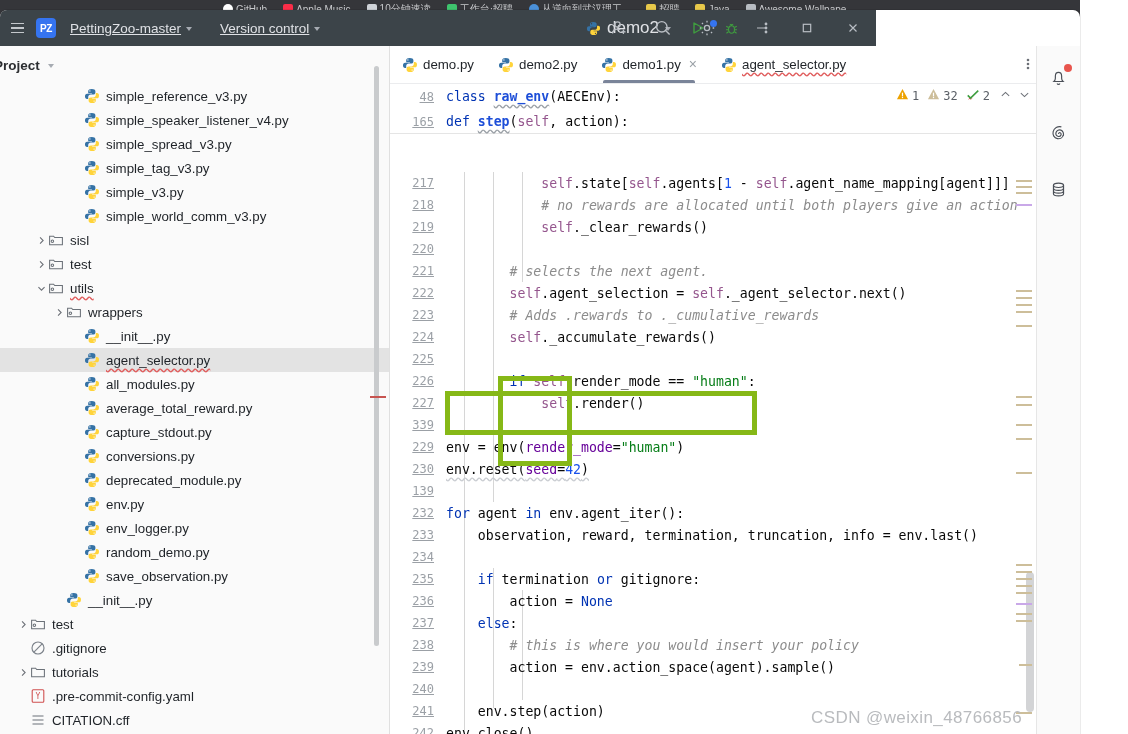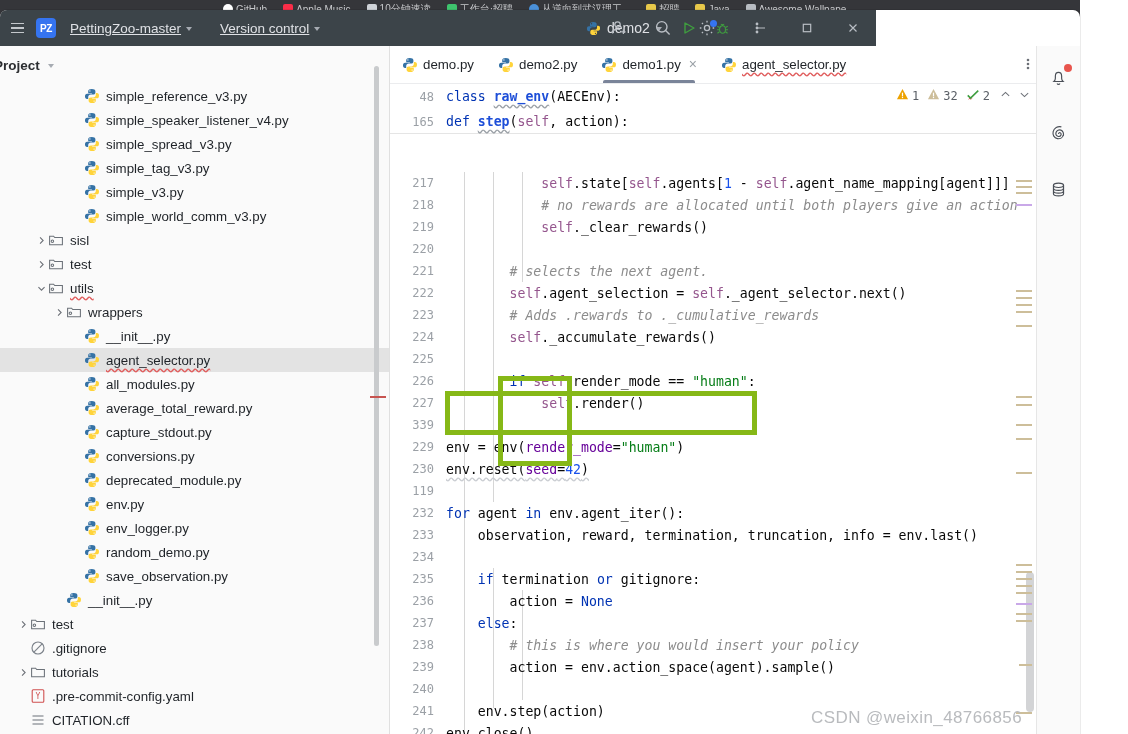--- a/index.html
+++ b/index.html
@@ -40,21 +40,21 @@
   .hamburger i { display:block; width: 13px; height: 1.5px; background:#c4c8cc; }
   .proj-badge {
     width: 20px; height: 20px; border-radius: 4px; background: #3574f0;
     color: #fff; font-size: 10px; font-weight: bold; display:flex;
     align-items:center; justify-content:center; margin: 0 7px 0 4px; letter-spacing: -0.3px;
   }
   .tb-item { display:flex; align-items:center; gap:5px; padding: 3px 7px; border-radius: 4px; cursor: default; text-decoration: underline; }
   .caret { display:inline-block; width:0;height:0;border-left:3.5px solid transparent;
            border-right:3.5px solid transparent;border-top:4px solid #a6abb2; margin-top:2px; }
   .tb-center { position:absolute; left: 578px; top: 0; height: 36px; display:flex; align-items:center; gap: 4px; }
-  .runconf { display:flex; align-items:center; gap:6px; padding: 4px 8px; border-radius:5px; font-size:14px; }
+  .runconf { display:flex; align-items:center; gap:6px; padding: 4px 8px; border-radius:5px; font-size:17px; }
   .pyicon { width: 15px; height: 15px; flex:0 0 auto; display:inline-block; }
   .ic-btn { width: 30px; height: 26px; display:flex; align-items:center; justify-content:center; border-radius:4px; }
   .tb-right { position:absolute; right: 0; top: 0; height: 36px; display:flex; align-items:center; }
   .winbtn { width: 46px; height: 36px; display:flex; align-items:center; justify-content:center; color:#b9bec4; }
   .settings-dot { position:absolute; width:7px;height:7px;border-radius:50%;background:#3574f0; top:5px; right:5px; }
 
   
   .projpanel { position: absolute; left: 0; top: 36px; width: 390px; bottom: 0; background:#fafafa;
                border-right: 1px solid #e0e0e0; }
   .projhead { height: 38px; display:flex; align-items:center; padding-left: 0px; font-size: 13.5px; color:#2b2d30; font-weight: 600;}
@@ -78,21 +78,21 @@
   .etab { height: 38px; display:flex; align-items:center; gap:6px; padding: 0 12px; font-size: 13.3px; color:#1f2328; position:relative; }
   .etab.active::after { content:""; position:absolute; left: 14px; right: 14px; bottom: 0; height: 3px; background:#7a8499; border-radius:2px 2px 0 0; }
   .etab .x { color:#9aa0a6; font-size: 14px; margin-left: 2px; }
   .tab-squig { text-decoration: underline; text-decoration-style: wavy; text-decoration-color:#e05c5c; text-underline-offset: 3px; }
   .tabmenu { position:absolute; right: 6px; top: 10px; color:#6b6f76; }
 
   
   .sticky { position:relative; font-family:"DejaVu Sans Mono", monospace; font-size: 13.2px; }
   .stickyline { height: 25px; display:flex; align-items:center; position:relative; background:#fff; }
   .gut { width: 56px; text-align:right; padding-right: 12px; color:#9ba0a6; font-size: 12px; flex:0 0 auto;
-         font-family:"DejaVu Sans Mono", monospace; }
+         font-family:"DejaVu Sans Mono", monospace;text-decoration:underline; }
   .inspect { position:absolute; right: 6px; top: 4px; display:flex; align-items:center; gap:3px; font-size:12px; color:#5a5f66; }
   .sticky-shadow { position:absolute; left:0; right:0; bottom:0; height: 1px; background: rgba(0,0,0,.10); }
 
   
   .code { position:absolute; left:0; right:0; top: 126px; bottom: 0; overflow:hidden;
           font-family:"DejaVu Sans Mono", monospace; font-size: 13.2px; }
   .cline { height: 22px; display:flex; align-items:center; white-space:pre; }
   .cline .gut { line-height: 22px; }
   .ctext { flex: 1 1 auto; position: relative; }
 
@@ -611,21 +611,21 @@
           <div class="cline"><span class="gut">221</span><span class="ctext"><span class="cmt">        # selects the next agent.</span></span></div>
           <div class="cline"><span class="gut">222</span><span class="ctext"><span class="plain">        </span><span class="self">self</span><span class="plain">.agent_selection = </span><span class="self">self</span><span class="plain">._agent_selector.next()</span></span></div>
           <div class="cline"><span class="gut">223</span><span class="ctext"><span class="cmt">        # Adds .rewards to ._cumulative_rewards</span></span></div>
           <div class="cline"><span class="gut">224</span><span class="ctext"><span class="plain">        </span><span class="self">self</span><span class="plain">._accumulate_rewards()</span></span></div>
           <div class="cline"><span class="gut">225</span><span class="ctext"></span></div>
           <div class="cline"><span class="gut">226</span><span class="ctext"><span class="plain">        </span><span class="kw">if </span><span class="self">self</span><span class="plain">.render_mode == </span><span class="str">"human"</span><span class="plain">:</span></span></div>
           <div class="cline"><span class="gut">227</span><span class="ctext"><span class="plain">            </span><span class="self">self</span><span class="plain">.render()</span></span></div>
           <div class="cline"><span class="gut">339</span><span class="ctext"></span></div>
           <div class="cline"><span class="gut">229</span><span class="ctext"><span class="plain">env = env(</span><span class="kwarg">render_mode</span><span class="plain">=</span><span class="str">"human"</span><span class="plain">)</span></span></div>
           <div class="cline"><span class="gut">230</span><span class="ctext" style="text-decoration: underline wavy rgb(201, 204, 209); text-underline-offset: 3px;"><span class="plain">env.reset(</span><span class="kwarg">seed</span><span class="plain">=</span><span class="num">42</span><span class="plain">)</span></span></div>
-          <div class="cline"><span class="gut">119</span><span class="ctext"></span></div>
+          <div class="cline"><span class="gut">139</span><span class="ctext"></span></div>
           <div class="cline"><span class="gut">232</span><span class="ctext"><span class="kw">for </span><span class="plain">agent </span><span class="kw">in </span><span class="plain">env.agent_iter():</span></span></div>
           <div class="cline"><span class="gut">233</span><span class="ctext"><span class="plain">    observation, reward, termination, truncation, info = env.last()</span></span></div>
           <div class="cline"><span class="gut">234</span><span class="ctext"></span></div>
           <div class="cline"><span class="gut">235</span><span class="ctext"><span class="plain">    </span><span class="kw">if </span><span class="plain">termination </span><span class="kw">or </span><span class="plain">gitignore:</span></span></div>
           <div class="cline"><span class="gut">236</span><span class="ctext"><span class="plain">        action = </span><span class="kw">None</span></span></div>
           <div class="cline"><span class="gut">237</span><span class="ctext"><span class="plain">    </span><span class="kw">else</span><span class="plain">:</span></span></div>
           <div class="cline"><span class="gut">238</span><span class="ctext"><span class="cmt">        # this is where you would insert your policy</span></span></div>
           <div class="cline"><span class="gut">239</span><span class="ctext"><span class="plain">        action = env.action_space(agent).sample()</span></span></div>
           <div class="cline"><span class="gut">240</span><span class="ctext"></span></div>
           <div class="cline"><span class="gut">241</span><span class="ctext"><span class="plain">    env.step(action)</span></span></div>

